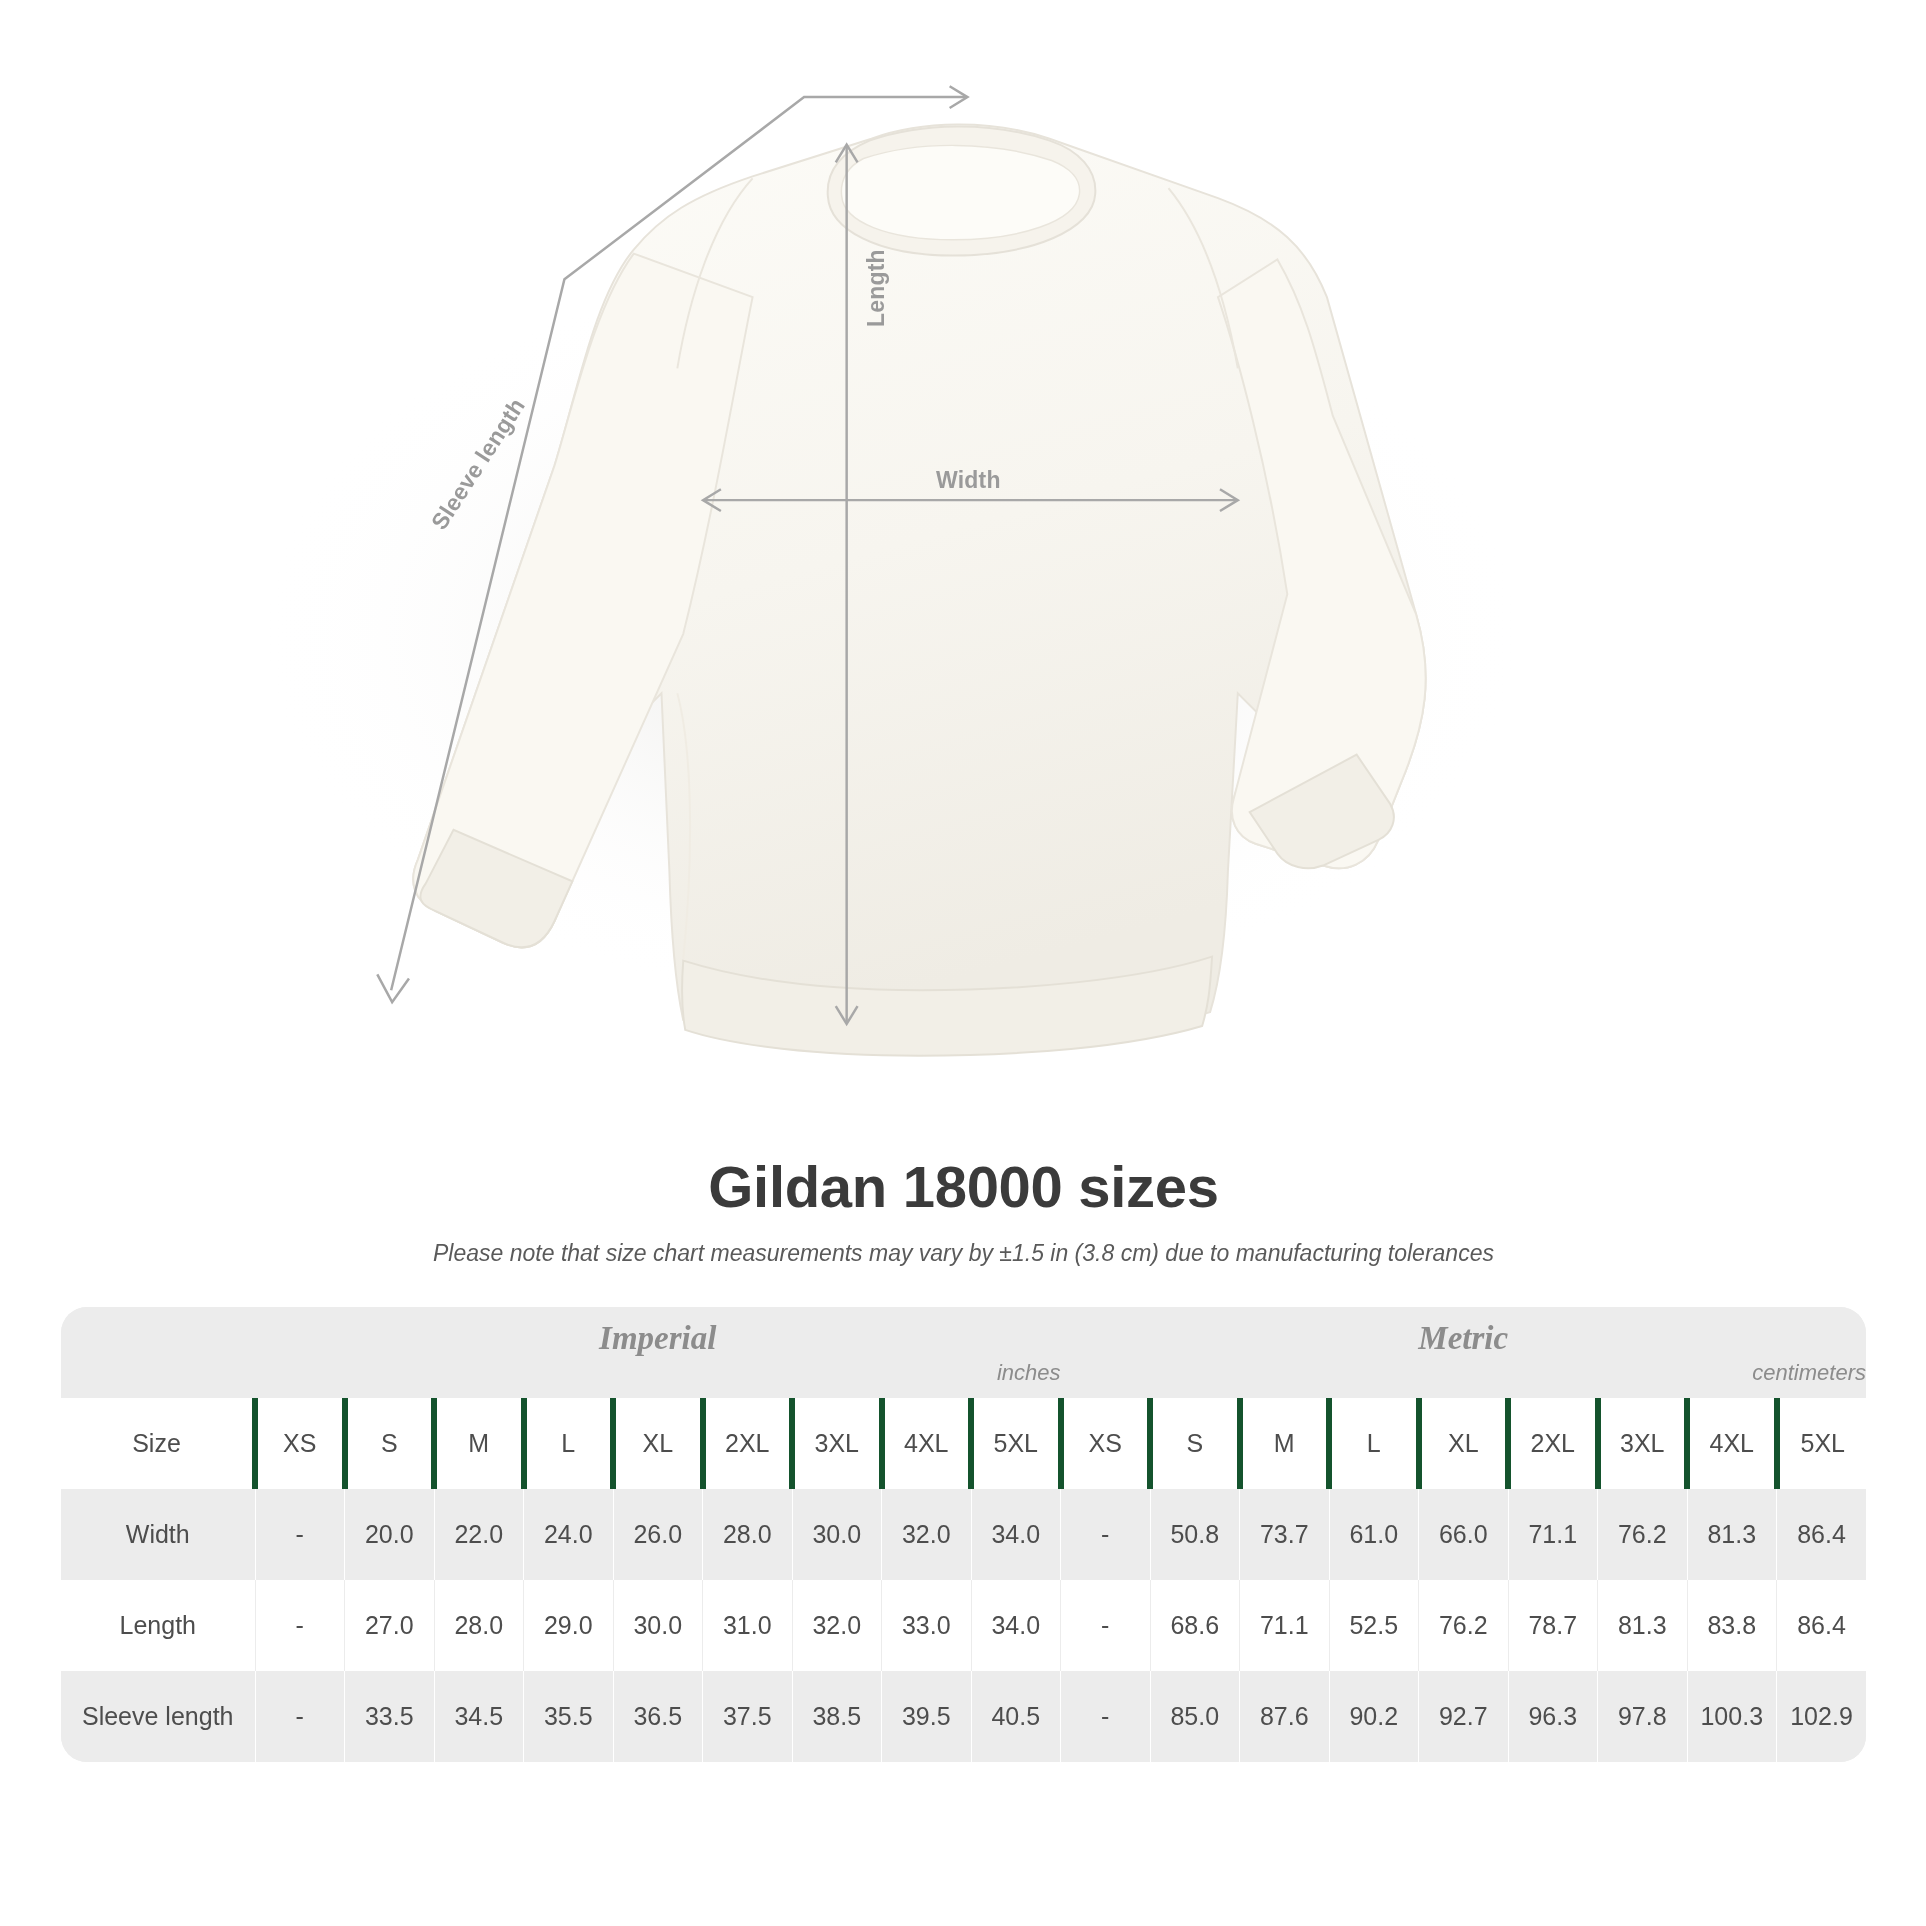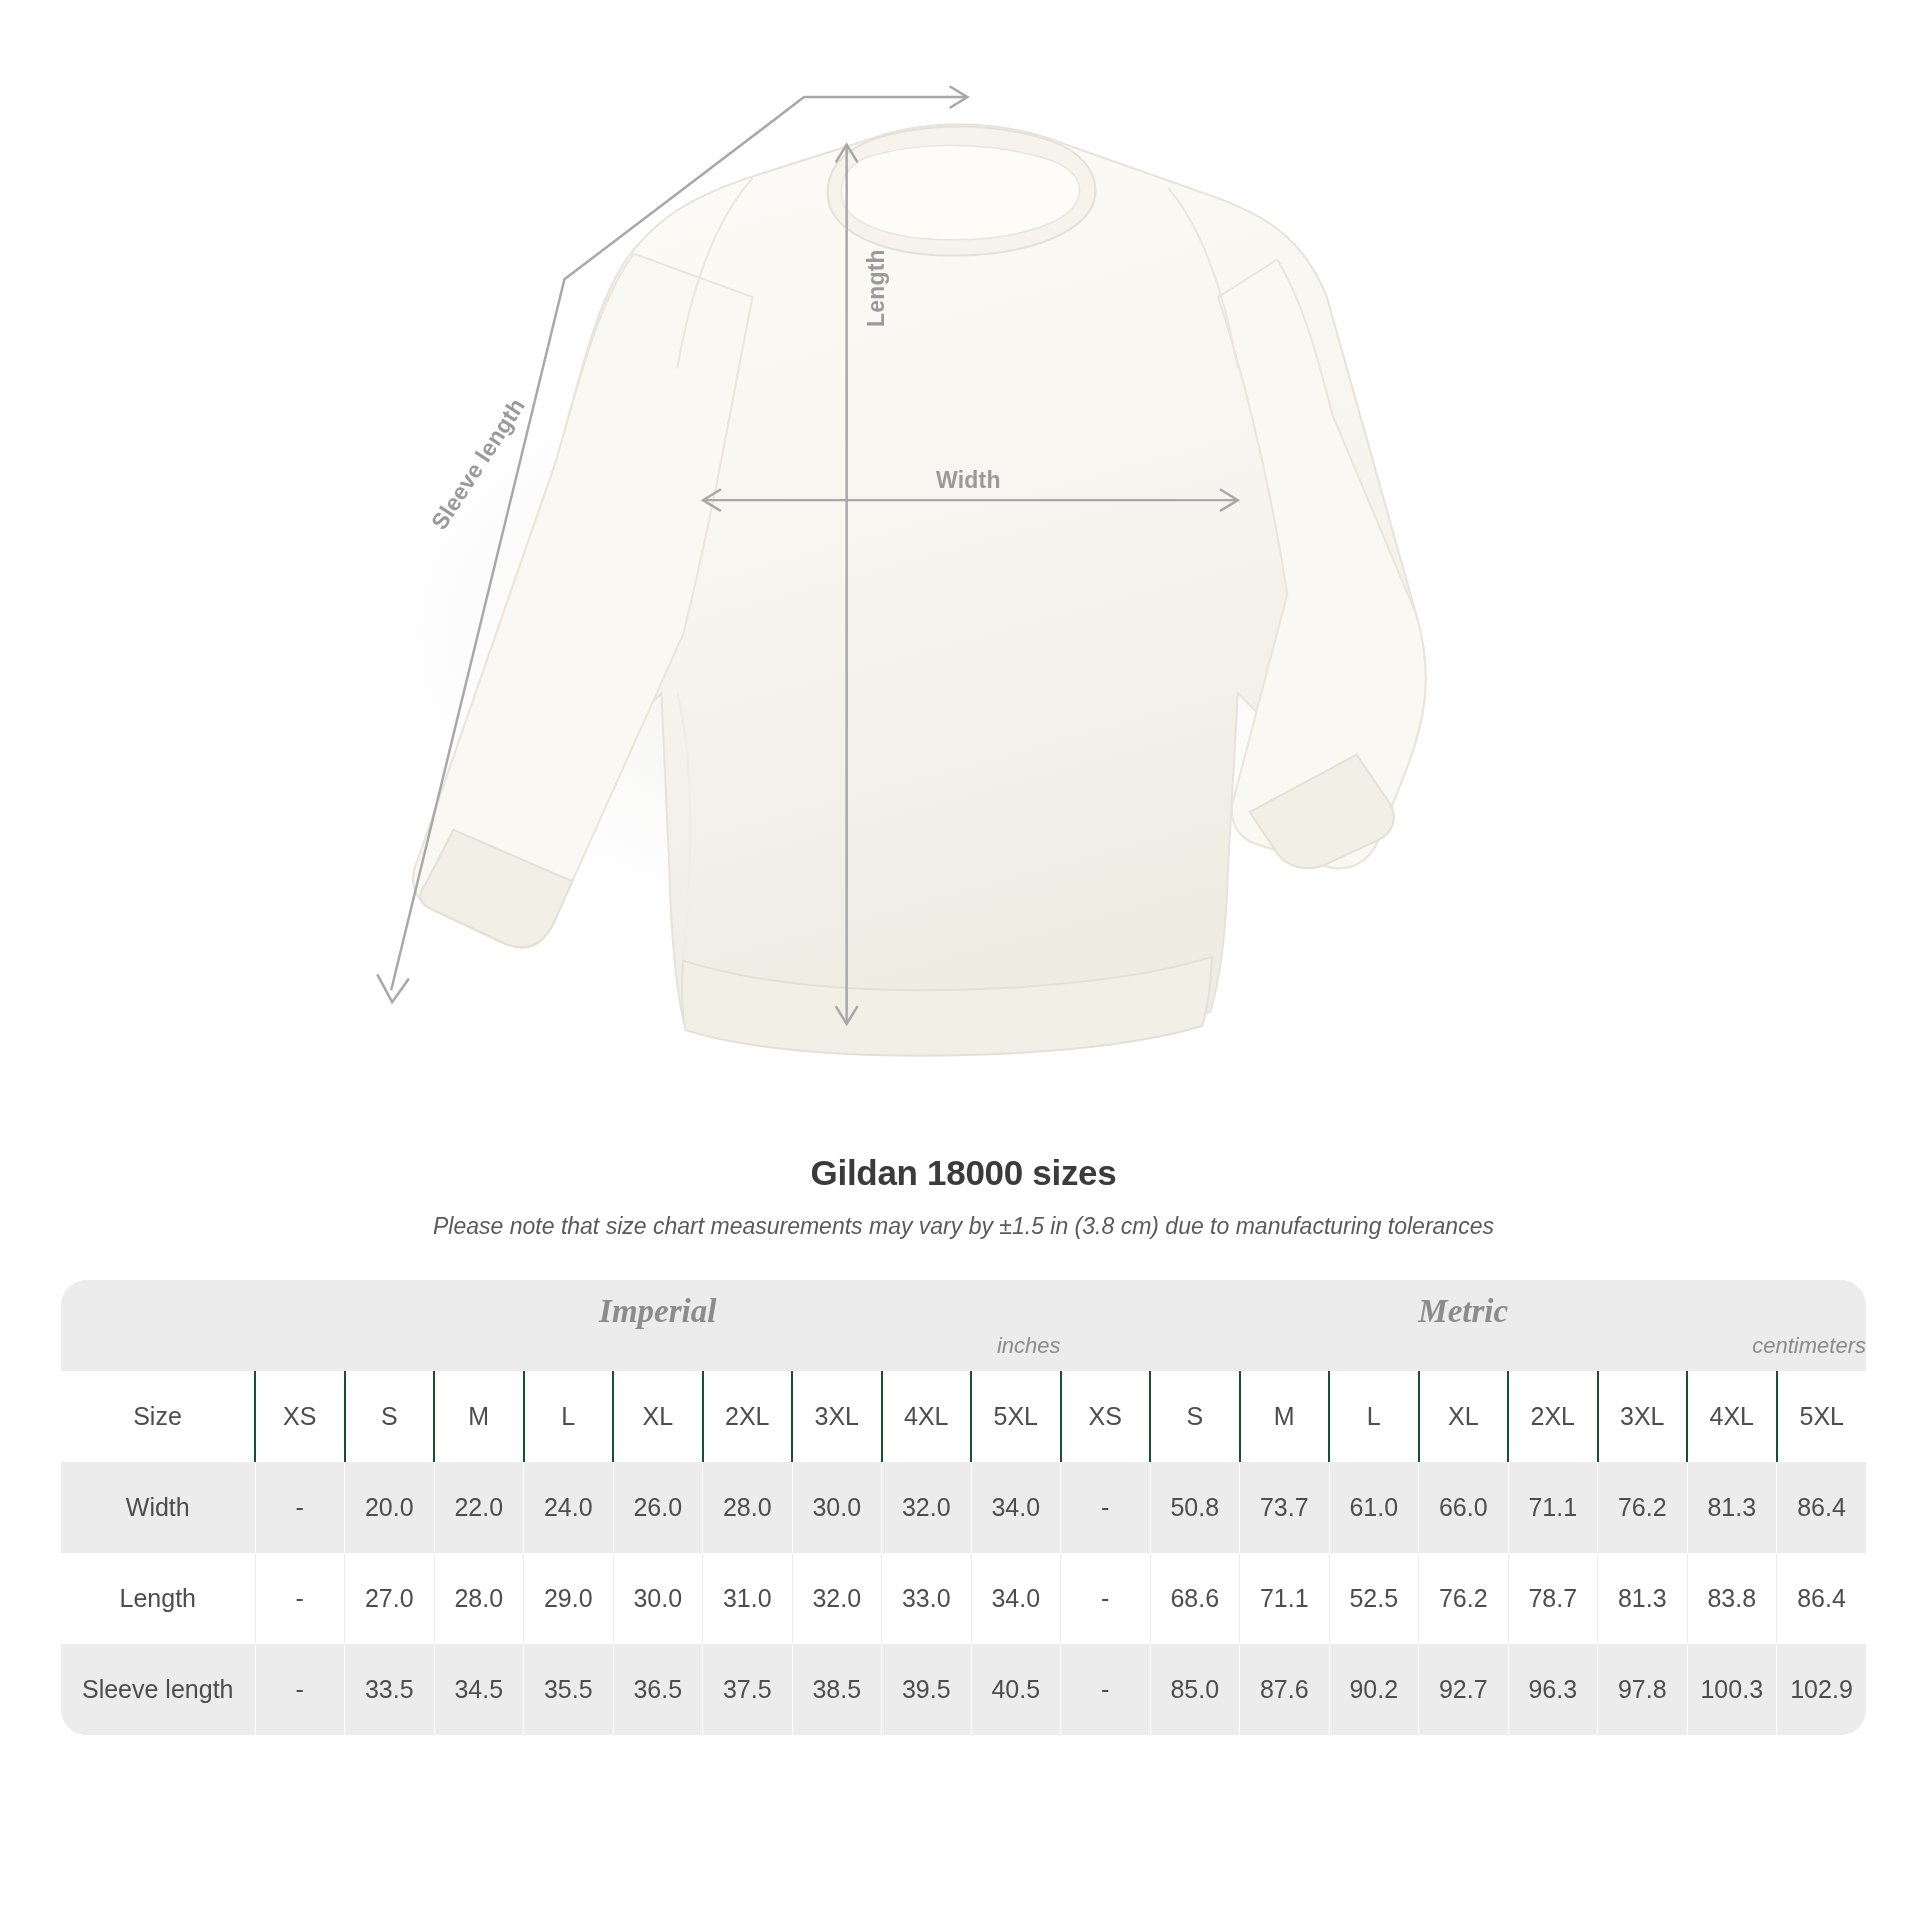--- a/index.html
+++ b/index.html
@@ -51,21 +51,21 @@
     transform: rotate(-57deg);
     transform-origin: left top;
   }
 
   
   .title-block {
     text-align: center;
     margin-top: 24px;
   }
   .chart-title {
-    font-size: 35px;
+    font-size: 58px;
     font-weight: bold;
     color: #3b3b3b;
     margin: 0 0 20px 0;
     letter-spacing: -0.3px;
   }
   .chart-note {
     font-size: 23px;
     font-style: italic;
     color: #5a5a5a;
     margin: 16px;
@@ -109,21 +109,21 @@
     font-size: 22px;
     font-style: italic;
     color: #8c8c8c;
     line-height: 1.3;
     text-align: right;
   }
   .row-head td {
     background: #ffffff;
     font-weight: bold;
     color: #4a4a4a;
-    border-right: 2px solid #14532d;
+    border-right: 6px solid #14532d;
     height: 95px;
   }
   .row-head td:last-child { border-right: none; }
   .row-a td {
     background: #ececec;
     border-right: 1px solid #ffffff;
     height: 95px;
   }
   .row-a td:last-child { border-right: none; }
   .row-b td {

